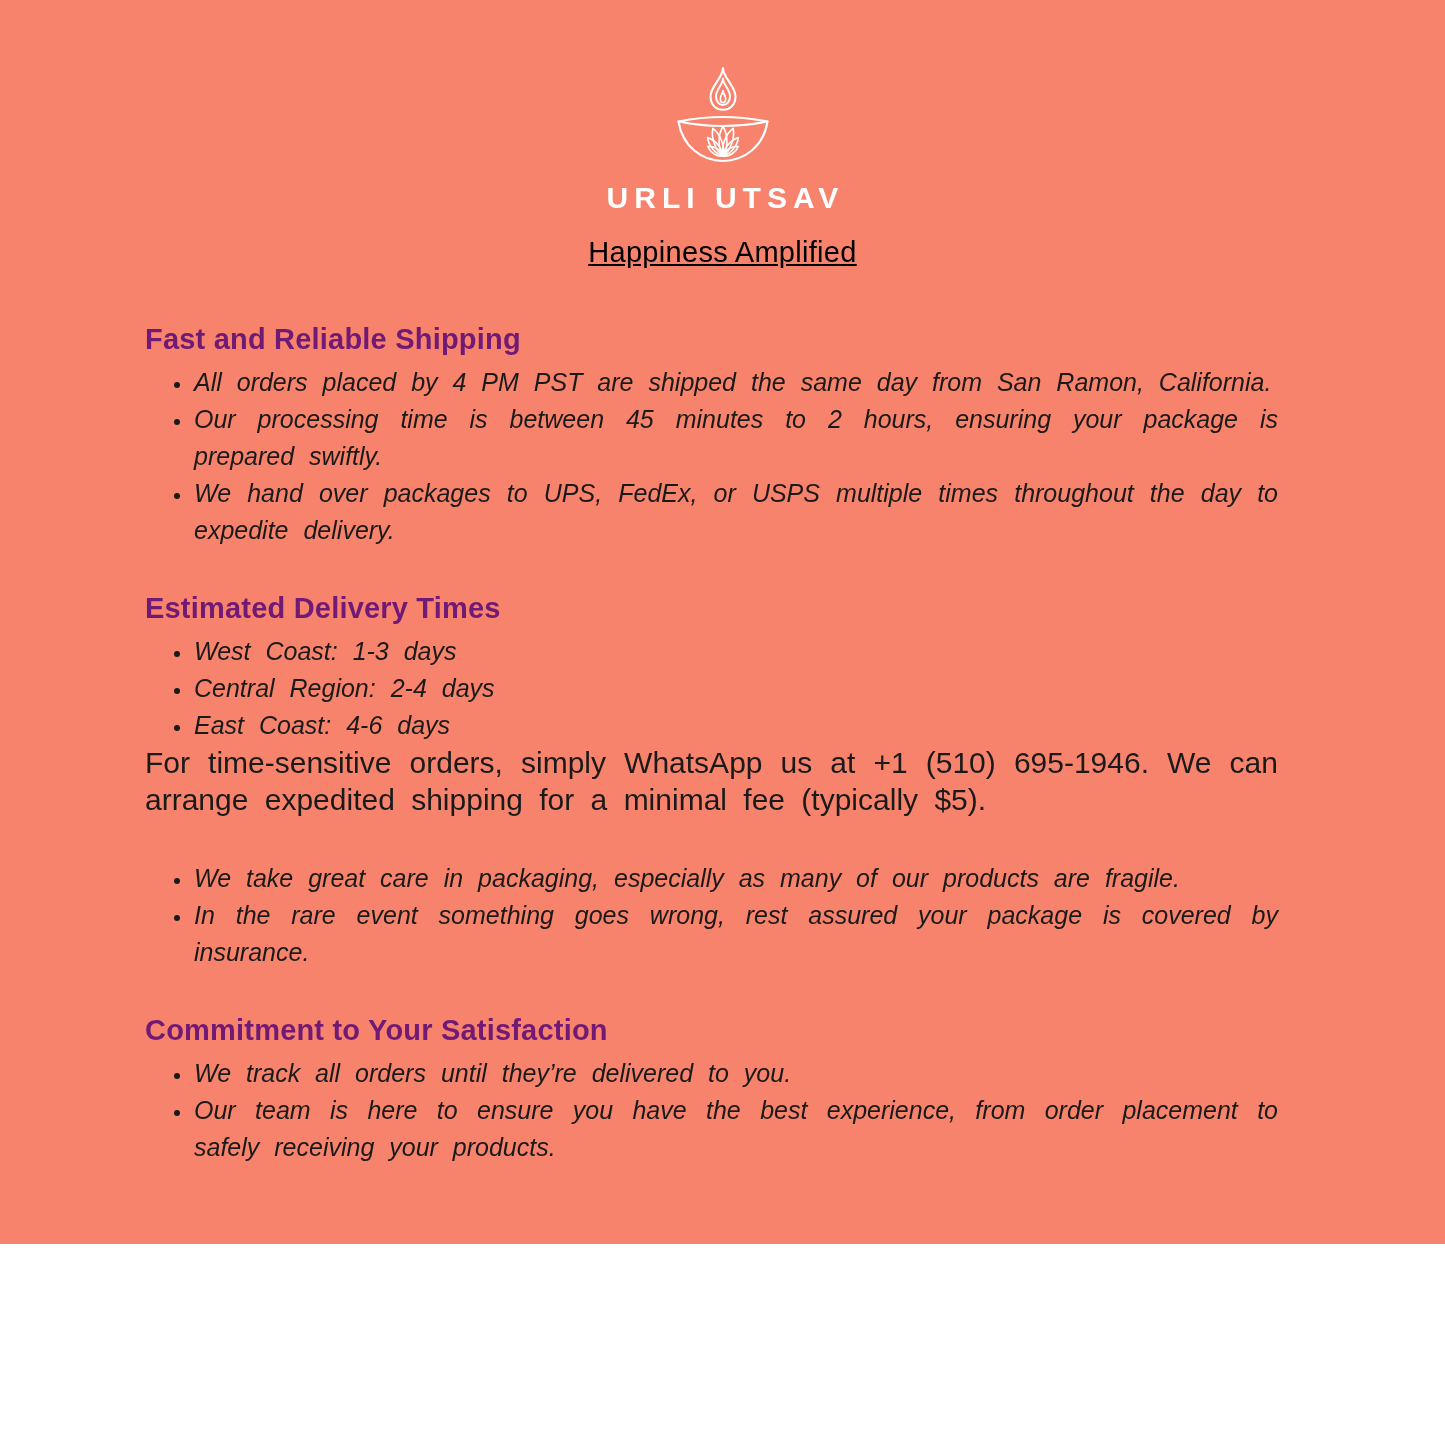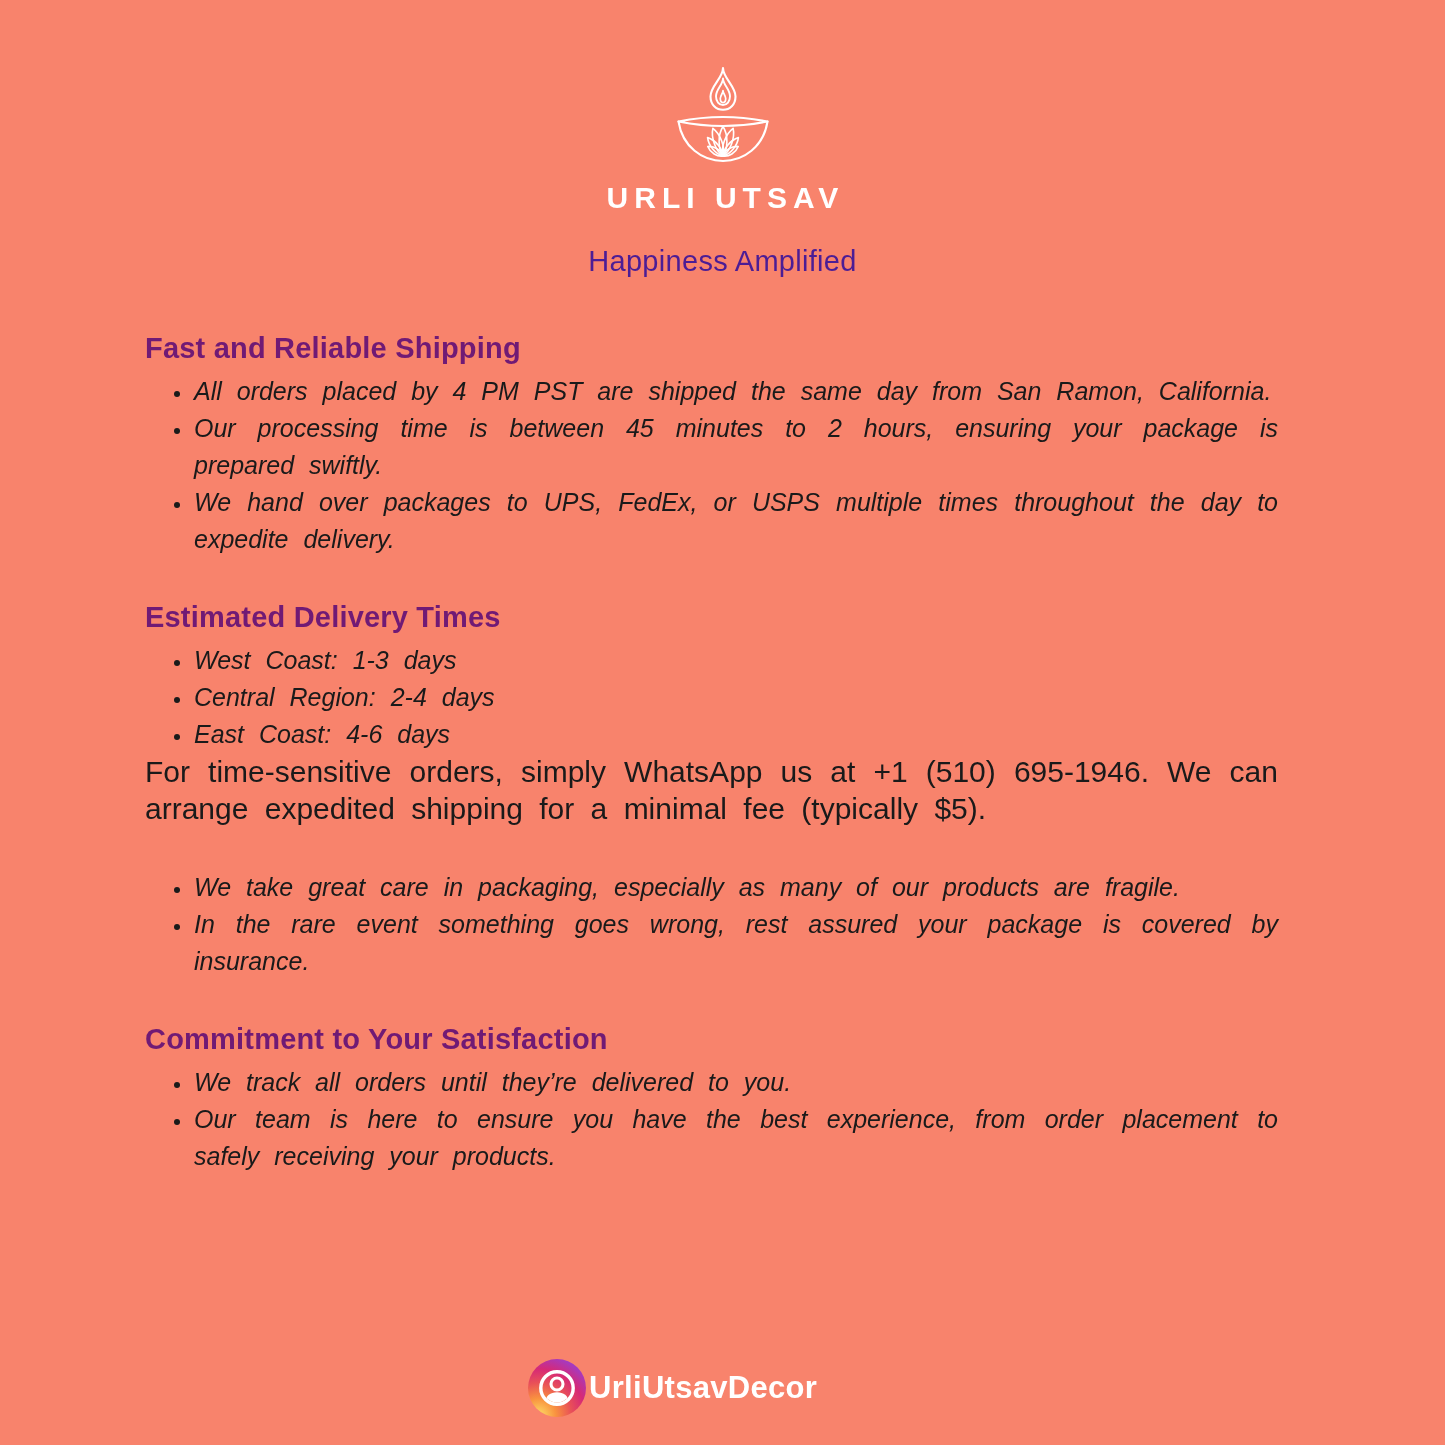--- a/index.html
+++ b/index.html
@@ -1,39 +1,40 @@
 <!DOCTYPE html>
 <html><head>
 <meta charset="utf-8">
 <style>
   html,body { margin:0; padding:0; }
   .page {
     position:relative;
-    width:1445px; height:1445px;
+    width:1445px; height:1244px;
     background:#F8836C;
     font-family:"Liberation Sans", sans-serif;
     overflow:hidden;
   }
 
   
   .header { padding-top:64px; text-align:center; color:#ffffff; }
   .logo { display:block; margin:0 auto; width:100px; height:106px; }
   .brand {
     margin-top:10px;
     font-size:30px; font-weight:bold;
     letter-spacing:6px; text-indent:6px;
     line-height:36px;
     color:#ffffff;
   }
   .tagline {
-    margin-top:28px;
+    margin-top:19px;
     font-size:29px; font-weight:400;
     letter-spacing:0.3px;
     line-height:34px;
-    color:#4c1d95;
+    color:#000000;
+    text-decoration:underline;
   }
 
   
   .content {
     margin:53px 0 0 145px;
     width:1133px;
     color:#1a1a1a;
   }
   .section { margin-top:42px; }
   .section:first-child { margin-top:0; }

